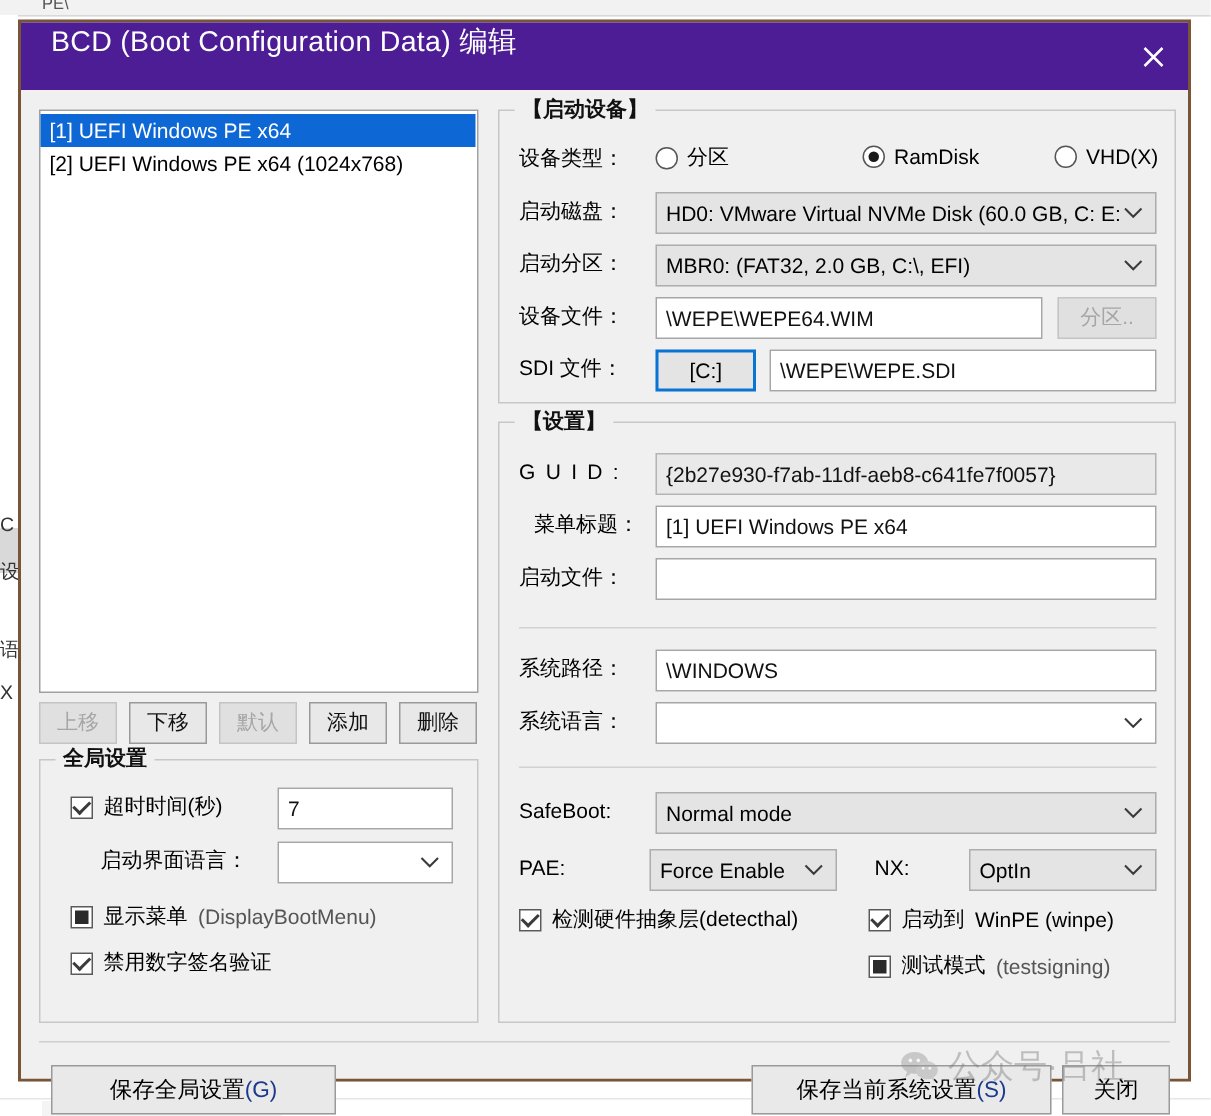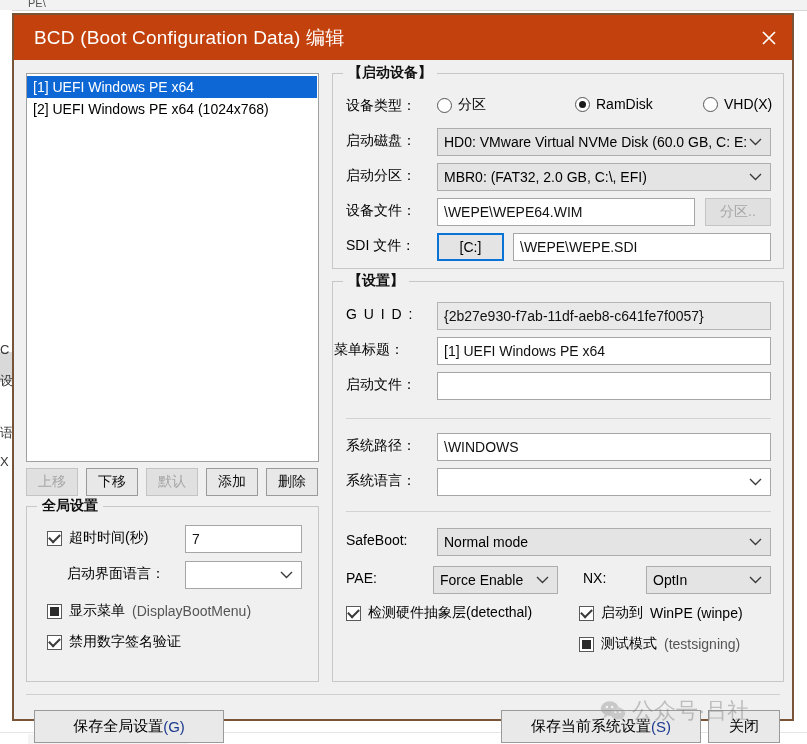--- a/index.html
+++ b/index.html
@@ -21,22 +21,22 @@
   #bg .bg-bottom2{position:absolute;left:28px;top:734px;width:160px;height:10px;background:#f4f4f4;}
 
   
   #dialog{
     position:absolute;left:12px;top:13px;width:782px;height:708px;
     background:#f0f0f0;
     border:2px solid #7a5436;
     box-sizing:border-box;
   }
   .titlebar{
-    position:relative;height:45px;background:#c2410c;
-    display:flex;align-items:center;justify-content:space-between;
+    position:relative;height:45px;background:#4c1d95;
+    display:flex;justify-content:space-between;
   }
   .titlebar .title{
     color:#ffffff;font-size:19px;padding-left:20px;letter-spacing:.2px;white-space:nowrap;
   }
   .titlebar .closebtn{
     width:46px;height:45px;display:flex;align-items:center;justify-content:center;
     color:#fff;font-size:22px;line-height:1;cursor:default;
   }
   .titlebar .closebtn svg{display:block;}
 
@@ -252,21 +252,21 @@
       <div class="focusbtn" style="position:absolute;left:104px;top:159px;width:67px;">[C:]</div>
       <div class="inp" style="position:absolute;left:180px;top:159px;width:258px;">\WEPE\WEPE.SDI</div>
     </div>
 
     <div class="groupbox" id="set-group">
       <div class="legend">【设置】</div>
 
       <div class="lbl" style="position:absolute;left:13px;top:24px;letter-spacing:1.5px;">G U I D :</div>
       <div class="inp gray" style="position:absolute;left:104px;top:20px;width:334px;">{2b27e930-f7ab-11df-aeb8-c641fe7f0057}</div>
 
-      <div class="lbl" style="position:absolute;left:1px;top:59px;">菜单标题：</div>
+      <div class="lbl" style="position:absolute;left:23px;top:59px;">菜单标题：</div>
       <div class="inp" style="position:absolute;left:104px;top:55px;width:334px;">[1] UEFI Windows PE x64</div>
 
       <div class="lbl" style="position:absolute;left:13px;top:94px;">启动文件：</div>
       <div class="inp" style="position:absolute;left:104px;top:90px;width:334px;"></div>
 
       <div class="hr" style="left:13px;top:136px;width:425px;"></div>
 
       <div class="lbl" style="position:absolute;left:13px;top:155px;">系统路径：</div>
       <div class="inp" style="position:absolute;left:104px;top:151px;width:334px;">\WINDOWS</div>
 

